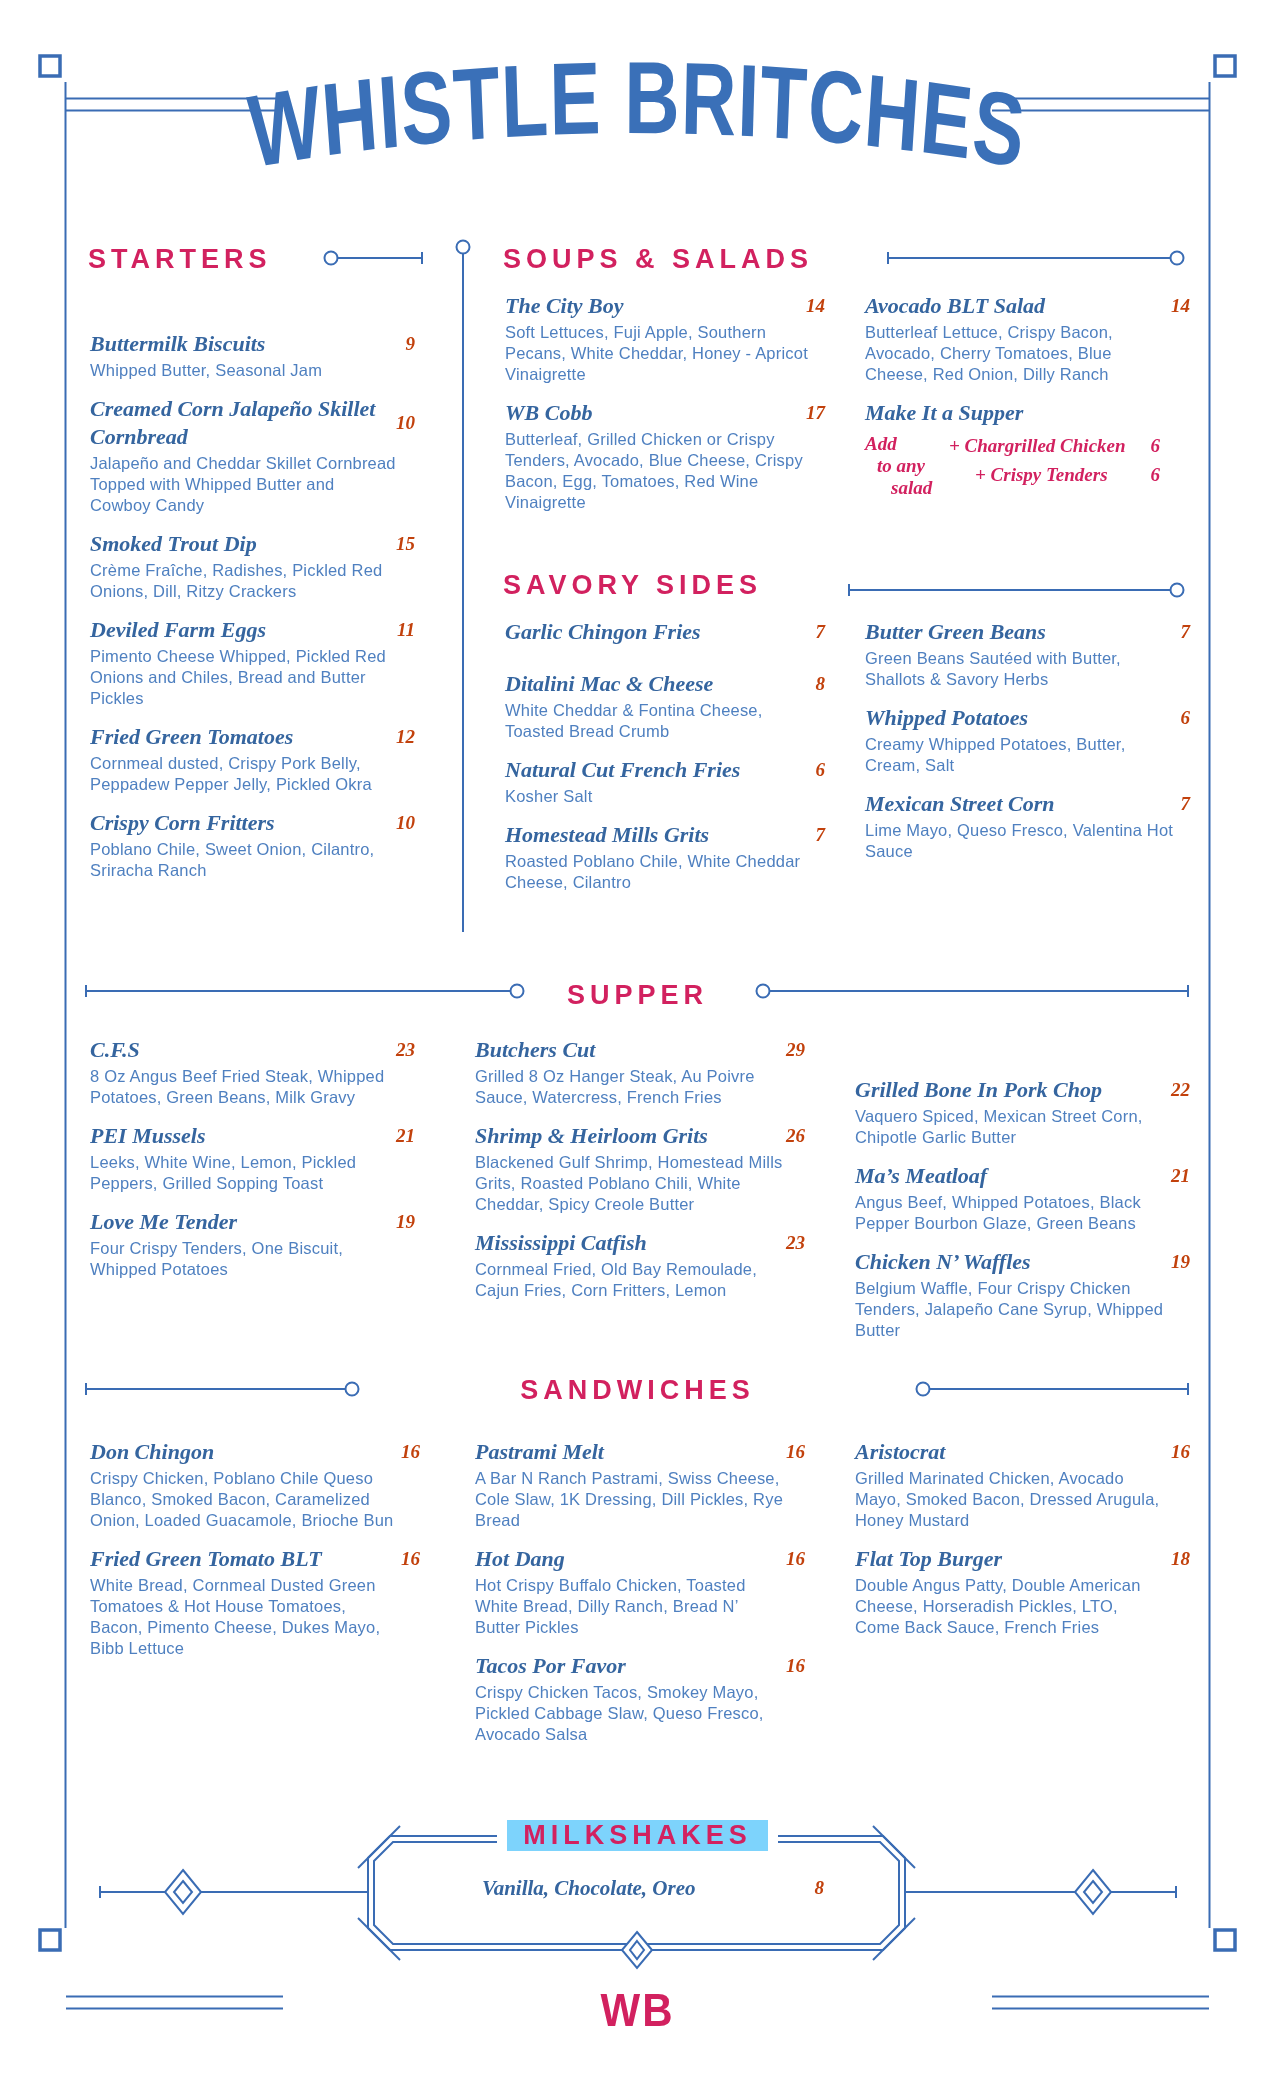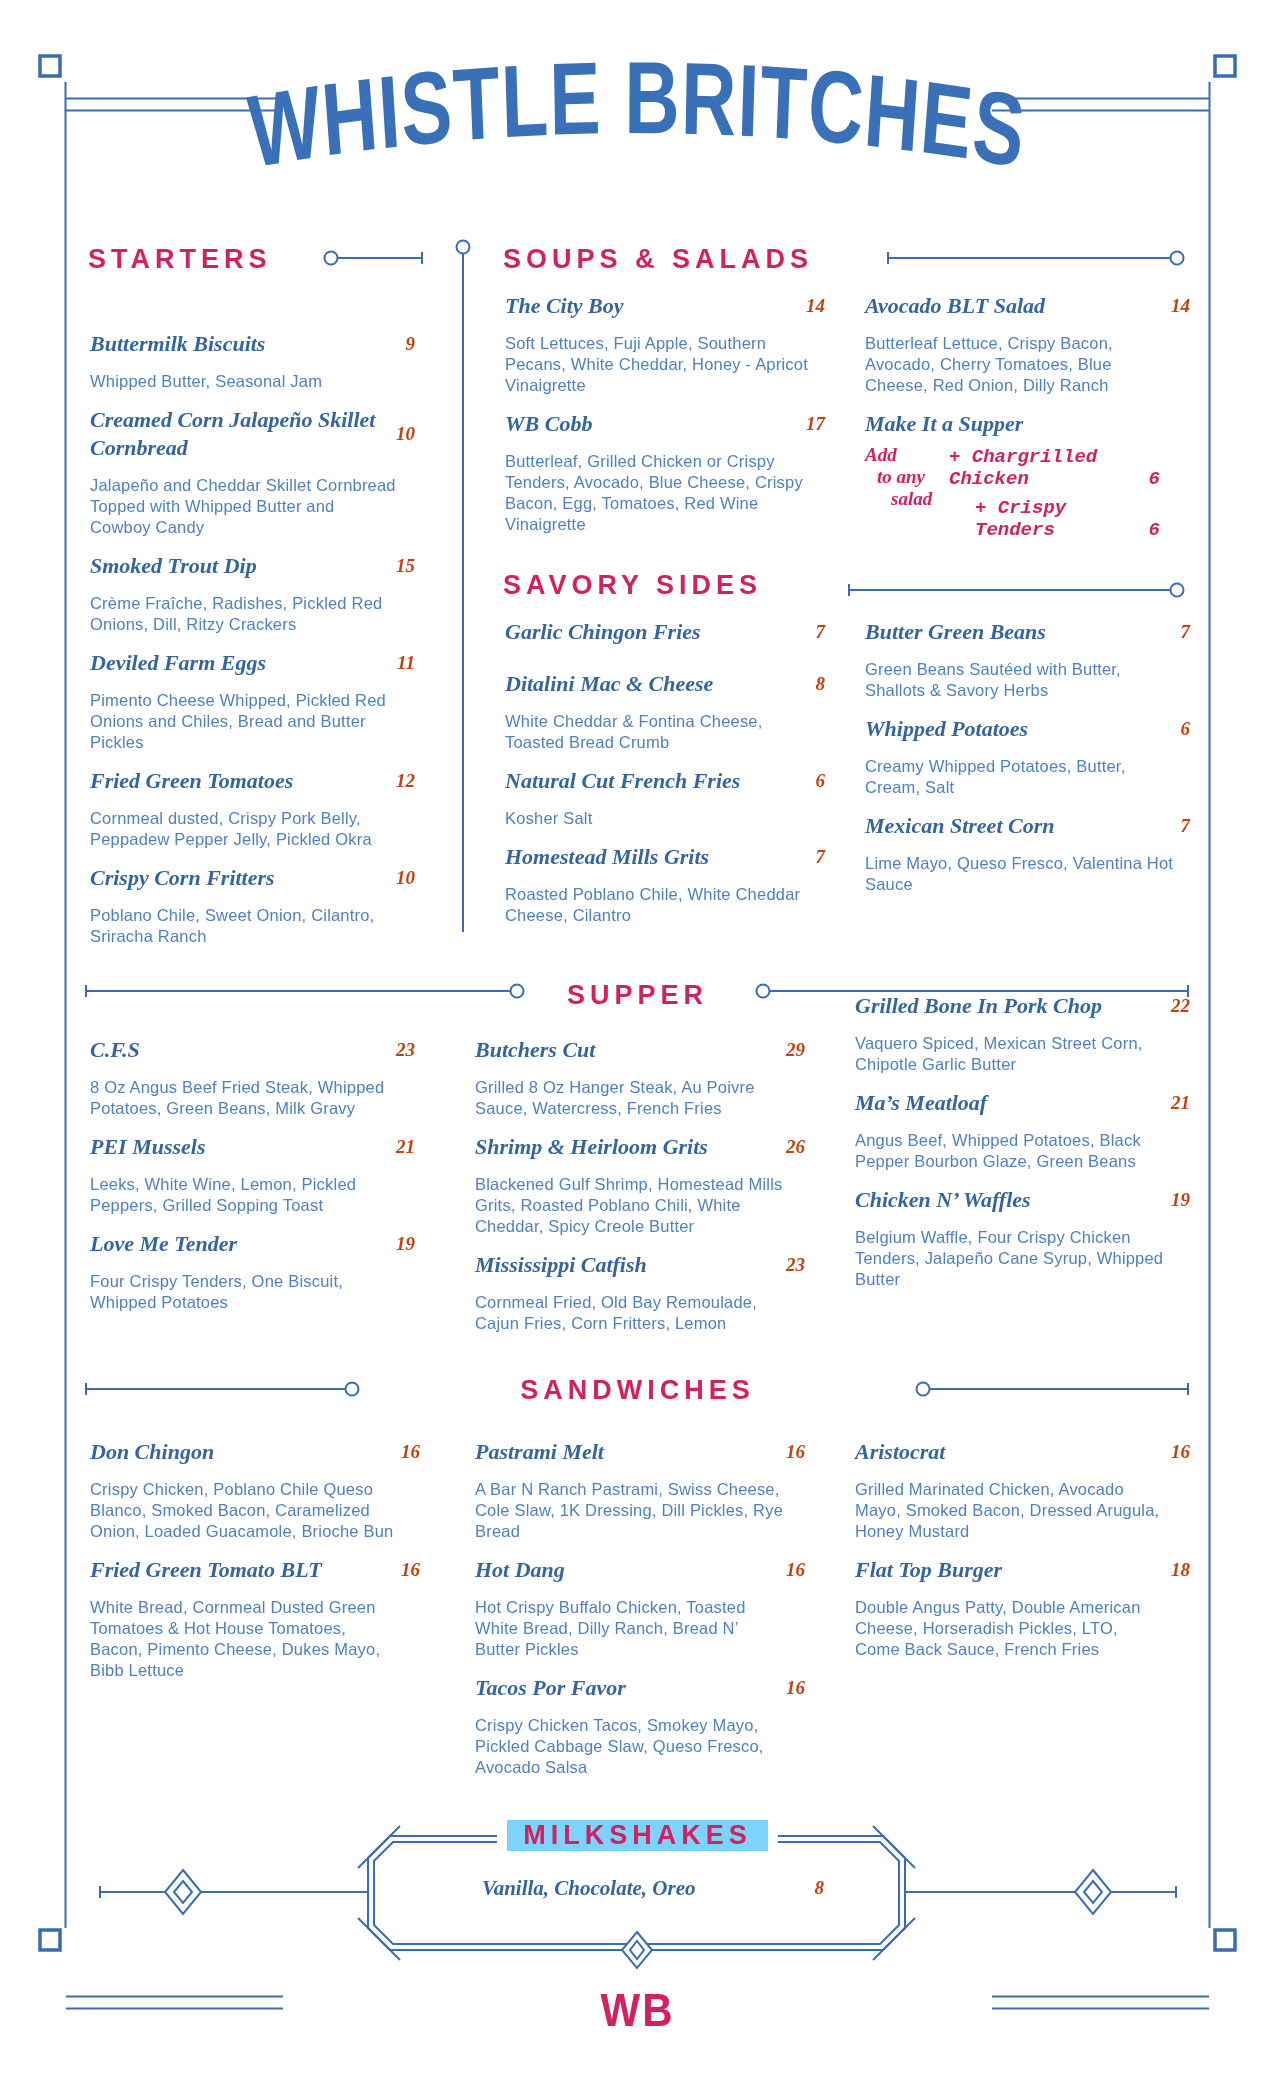--- a/index.html
+++ b/index.html
@@ -16,29 +16,29 @@
 
   .col{position:absolute}
   .item{margin-bottom:14px}
   .item.nodesc{margin-bottom:24px}
   .item-head{display:flex;align-items:center}
   .item-name{font-family:"Liberation Serif",serif;font-style:italic;font-weight:bold;
              font-size:22px;color:#35659f;line-height:28px;flex:1;padding-right:10px}
   .item-price{font-family:"Liberation Serif",serif;font-style:italic;font-weight:bold;
               font-size:19px;color:#c2410c;line-height:28px}
   .item-desc{font-size:16.5px;color:#4f80c0;line-height:21px;max-width:310px;
-             margin-top:13px;letter-spacing:.2px}
+             margin-top:2px;letter-spacing:.2px}
 
   .addon{display:flex;margin-top:6px}
   .addon-label{width:84px;font-family:"Liberation Serif",serif;font-style:italic;
                font-weight:bold;font-size:19px;color:#d2215f;line-height:22px}
   .al2{padding-left:12px}
   .al3{padding-left:26px}
   .addon-rows{flex:1;padding-top:2px}
-  .addon-row{display:flex;align-items:flex-end;font-family:Liberation Mono, monospace;
+  .addon-row{display:flex;align-items:flex-start;font-family:Liberation Serif, serif;
              font-style:italic;font-weight:bold;color:#d2215f;font-size:19px;margin-bottom:7px}
   .addon-row.indent{padding-left:26px}
   .apr{margin-left:auto;padding-right:30px}
 
   .milk-item{position:absolute;left:482px;top:1874px;width:342px}
   .milk-item .item-name{font-size:21px}
 
   .wb{position:absolute;left:0;right:0;top:1984px;text-align:center;color:#d2215f;
       font-weight:bold;font-size:42px;letter-spacing:2px;transform:scaleY(1.1);transform-origin:top center}
 </style>
@@ -344,21 +344,21 @@
     </div>
     <div class="item">
       <div class="item-head">
         <span class="item-name">Mississippi Catfish</span>
         <span class="item-price">23</span>
       </div>
       <div class="item-desc">Cornmeal Fried, Old Bay Remoulade, Cajun Fries, Corn Fritters, Lemon</div>
     </div>
   </div>
 
-  <div class="col" style="left:855px;top:992px;width:335px">
+  <div class="col" style="left:855px;top:1076px;width:335px">
     <div class="item">
       <div class="item-head">
         <span class="item-name">Grilled Bone In Pork Chop</span>
         <span class="item-price">22</span>
       </div>
       <div class="item-desc">Vaquero Spiced, Mexican Street Corn, Chipotle Garlic Butter</div>
     </div>
     <div class="item">
       <div class="item-head">
         <span class="item-name">Ma’s Meatloaf</span>

